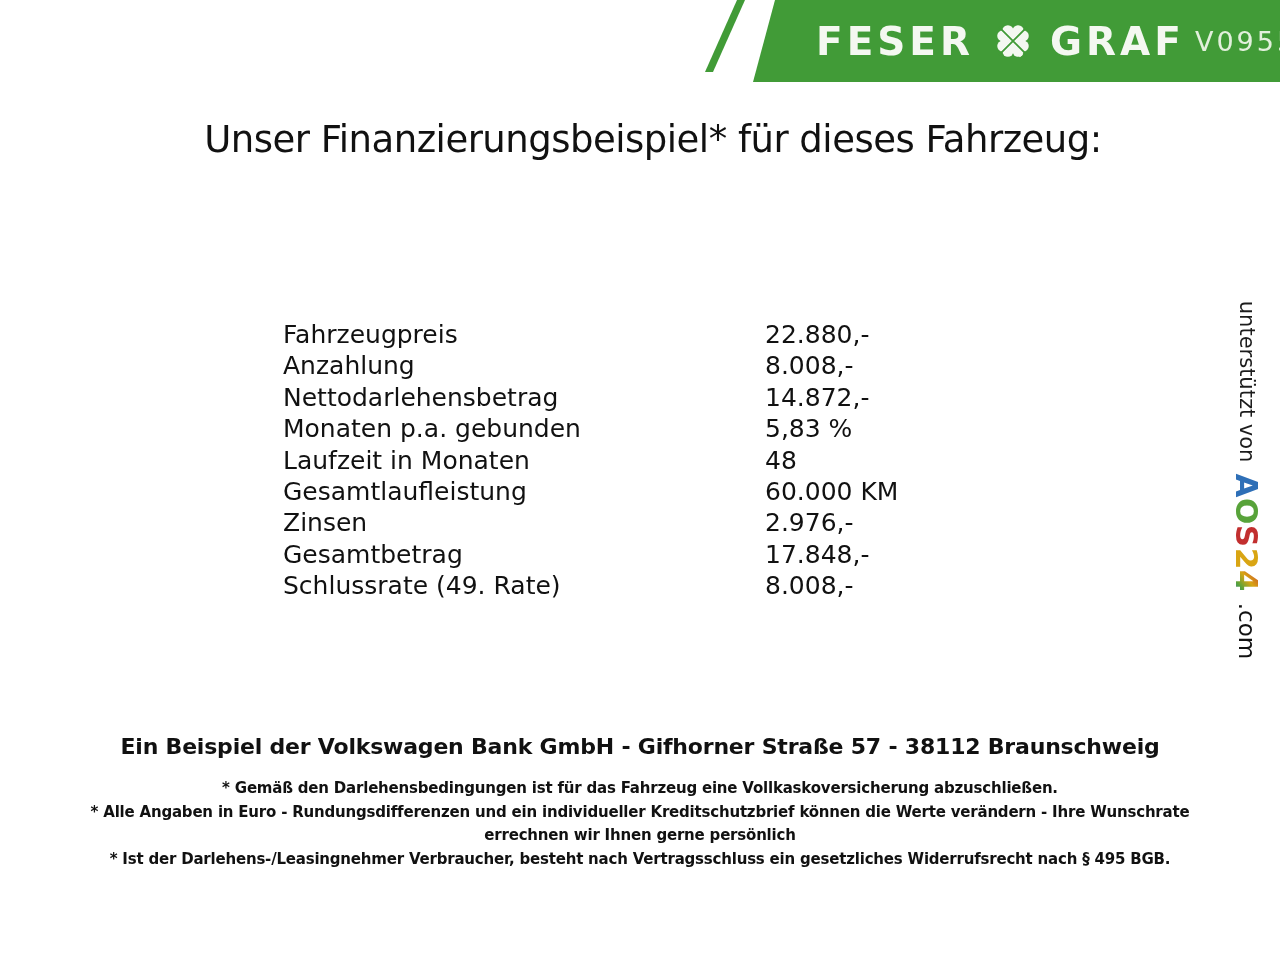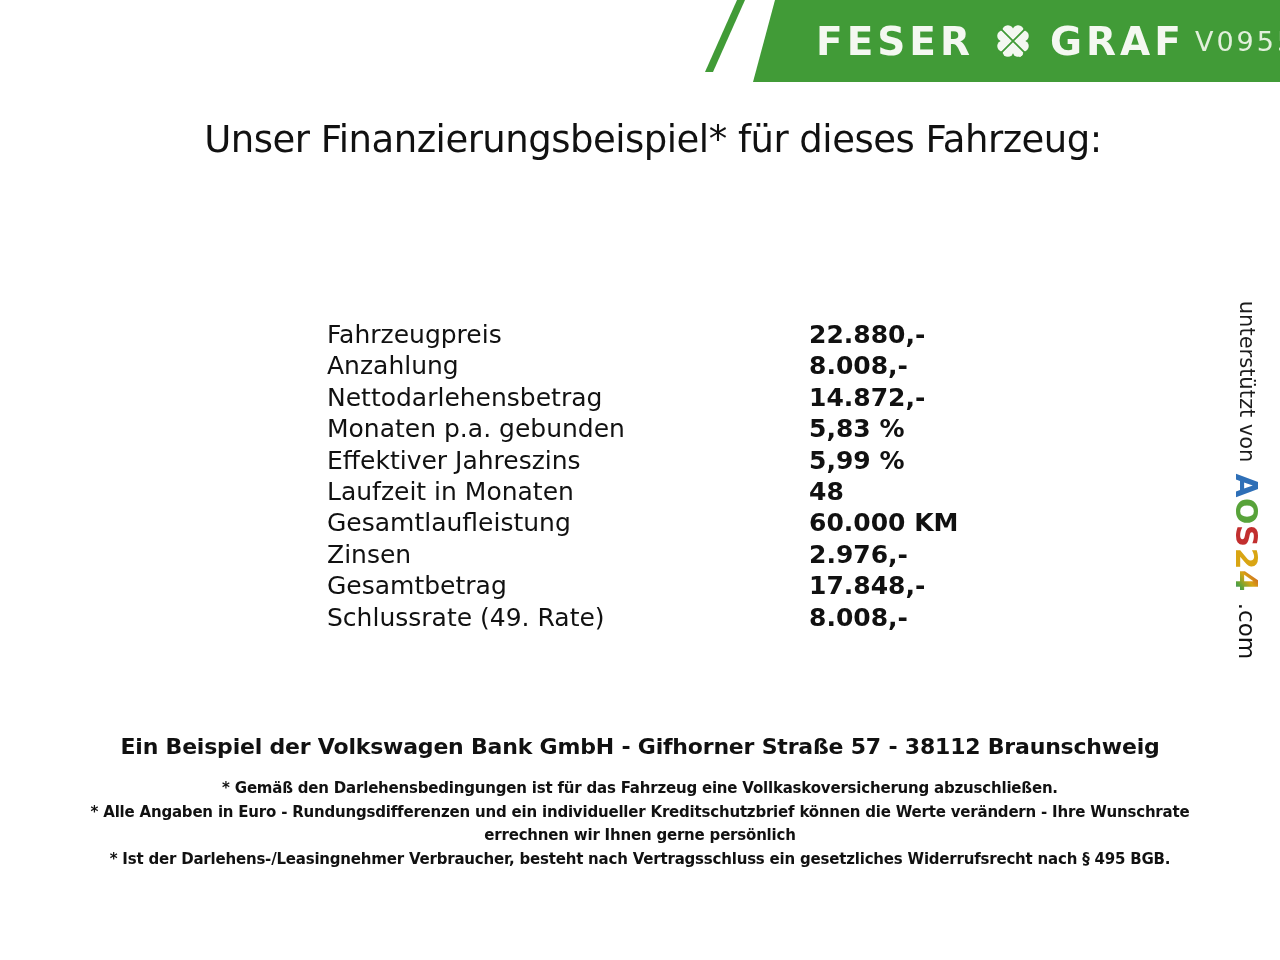--- a/index.html
+++ b/index.html
@@ -48,23 +48,23 @@
     padding-left: 13px;
   }
   .heading-line1 { font-size: 37px; letter-spacing: -0.5px; line-height: 1.25; }
   .heading-line2 { font-size: 52px; letter-spacing: -1px; line-height: 1.1; margin-top: 3px; }
 
   
   .fin-table {
     position: absolute; left: 283px; top: 319px;
     font-size: 25px; line-height: 31.4px;
   }
-  .fin-row { display: flex; white-space: nowrap; margin-left: 44px; }
+  .fin-row { display: flex; white-space: nowrap; }
   .fin-label { display: inline-block; width: 482px; }
-  .fin-value { display: inline-block; font-weight: bold; }
+  .fin-value { display: inline-block; }
 
   
   .support-strip {
     position: absolute; left: 1062px; top: 458px;
     width: 370px; height: 44px;
     transform: rotate(90deg);
     display: flex; align-items: center; justify-content: center;
     gap: 11px; white-space: nowrap;
   }
   .support-prefix { font-size: 21px; color: #1c1c1c; }
@@ -145,24 +145,20 @@
   </div>
   <div class="fin-row">
     <span class="fin-label">Nettodarlehensbetrag</span>
     <span class="fin-value">14.872,-</span>
   </div>
   <div class="fin-row">
     <span class="fin-label">Monaten p.a. gebunden</span>
     <span class="fin-value">5,83 %</span>
   </div>
   <div class="fin-row">
-    <span class="fin-label">Effektiver Jahreszins</span>
-    <span class="fin-value">5,99 %</span>
-  </div>
-  <div class="fin-row">
     <span class="fin-label">Laufzeit in Monaten</span>
     <span class="fin-value">48</span>
   </div>
   <div class="fin-row">
     <span class="fin-label">Gesamtlaufleistung</span>
     <span class="fin-value">60.000 KM</span>
   </div>
   <div class="fin-row">
     <span class="fin-label">Zinsen</span>
     <span class="fin-value">2.976,-</span>

